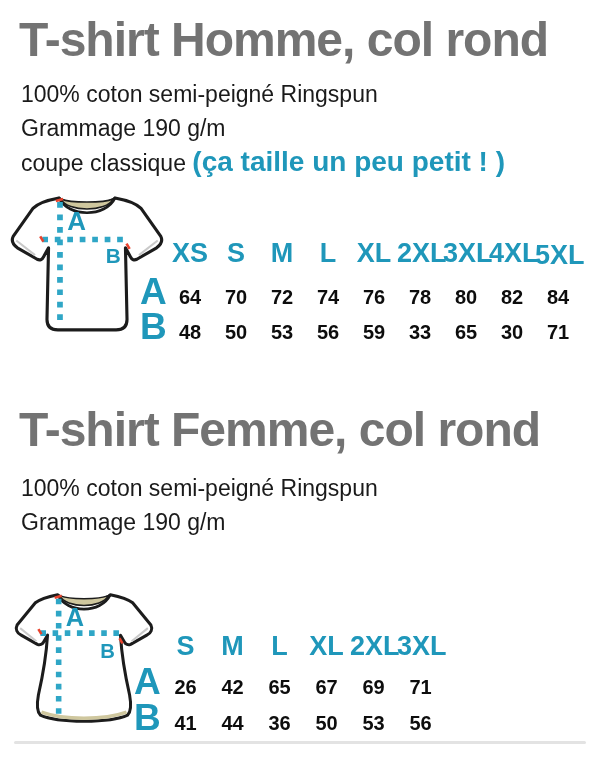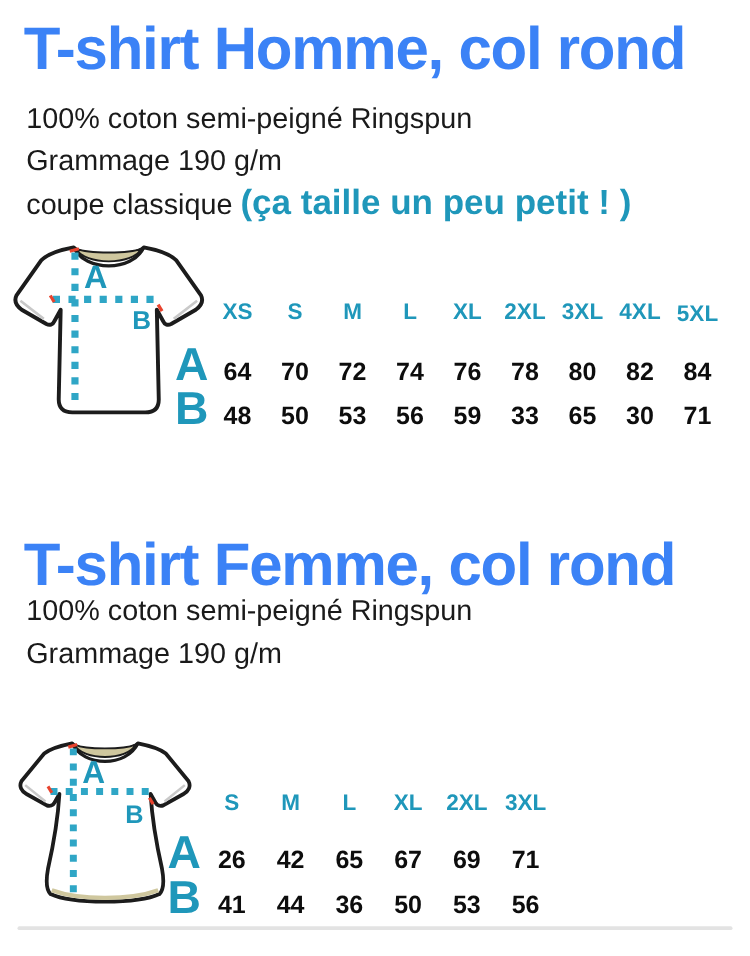--- a/index.html
+++ b/index.html
@@ -2,29 +2,29 @@
 <html><head>
 <meta charset="utf-8">
 <style>
   html,body{margin:0;padding:0;background:#ffffff;}
   .page{
     position:relative;width:600px;height:765px;background:#fff;overflow:hidden;
     font-family:"Liberation Sans","DejaVu Sans",sans-serif;color:#141414;
     --accent:#1f97ba; --dash:#2fa6c6; --tan:#cfc79e; --red:#e8432e;
   }
   .sec-title{position:absolute;left:19px;font-weight:bold;font-size:48px;line-height:1;
-    letter-spacing:-1px;color:#3b82f6;white-space:nowrap;}
+    letter-spacing:-1px;color:#737373;white-space:nowrap;}
   .desc{position:absolute;left:21px;font-size:23px;line-height:34px;color:#1a1a1a;white-space:nowrap;}
   .accent{color:var(--accent);font-weight:bold;font-size:28px;}
   .sizes-row{position:absolute;display:flex;font-weight:bold;color:var(--accent);
     font-size:27px;line-height:1;}
   .trow{position:absolute;display:flex;align-items:baseline;font-weight:bold;line-height:1;}
   .rlabel{display:inline-block;font-size:37px;color:var(--accent);}
   .cell{display:inline-block;text-align:center;}
-  .sizes-row .cell{font-size:18px;}
+  .sizes-row .cell{font-size:27px;}
   .trow .cell{font-size:20px;color:#0d0d0d;}
   .c46{width:46px;} .c47{width:47px;}
   .lab30{width:27px;} .lab28{width:28px;}
   .shirt{position:absolute;}
   .outline{fill:#ffffff;stroke:#1c1c1c;stroke-width:3;stroke-linejoin:round;}
   .neckline{fill:none;stroke:#1c1c1c;stroke-width:2.6;}
   .collar{fill:var(--tan);stroke:#1c1c1c;stroke-width:1.5;}
   .hemline{fill:none;stroke:var(--tan);stroke-width:3.5;}
   .sleeveline{fill:none;stroke:#c9c9c9;stroke-width:2;}
   .dash{stroke:var(--dash);stroke-width:5.5;stroke-dasharray:5.5 6.5;fill:none;}
@@ -92,21 +92,21 @@
     <span class="cell c46">50</span>
     <span class="cell c46">53</span>
     <span class="cell c46">56</span>
     <span class="cell c46">59</span>
     <span class="cell c46">33</span>
     <span class="cell c46">65</span>
     <span class="cell c46">30</span>
     <span class="cell c46">71</span>
   </div>
 
-  <div class="sec-title" style="top:406px;margin-top:23px;">T-shirt Femme, col rond</div>
+  <div class="sec-title" style="top:406px;">T-shirt Femme, col rond</div>
 
   <div class="desc" style="top:471px;">
     <div>100% coton semi-peigné Ringspun</div>
     <div>Grammage 190 g/m</div>
   </div>
 
   <svg class="shirt" style="left:8px;top:583px;" width="152" height="152" viewBox="0 0 150 145">
     <path class="outline" d="M49,9 C39,11 32,13 27,17 L9,39 C7,43 9,47 13,49 L29,58 C31.5,59 34,58 35,56 L39,49 C38,66 35,86 30,108 C28,119 29,125 32,128 C49,136 101,136 118,128 C121,125 122,119 120,108 C115,86 112,66 111,49 L115,56 C116,58 118.5,59 121,58 L137,49 C141,47 143,43 141,39 L123,17 C118,13 111,11 101,9 C95,17 55,17 49,9 Z"></path>
     <path class="sleeveline" d="M12,42 L28,55"></path>
     <path class="sleeveline" d="M138,42 L122,55"></path>

